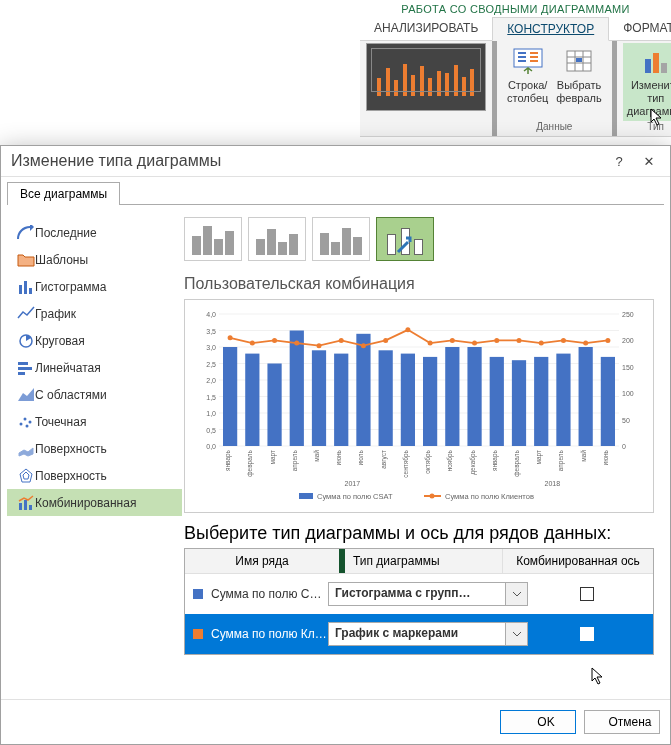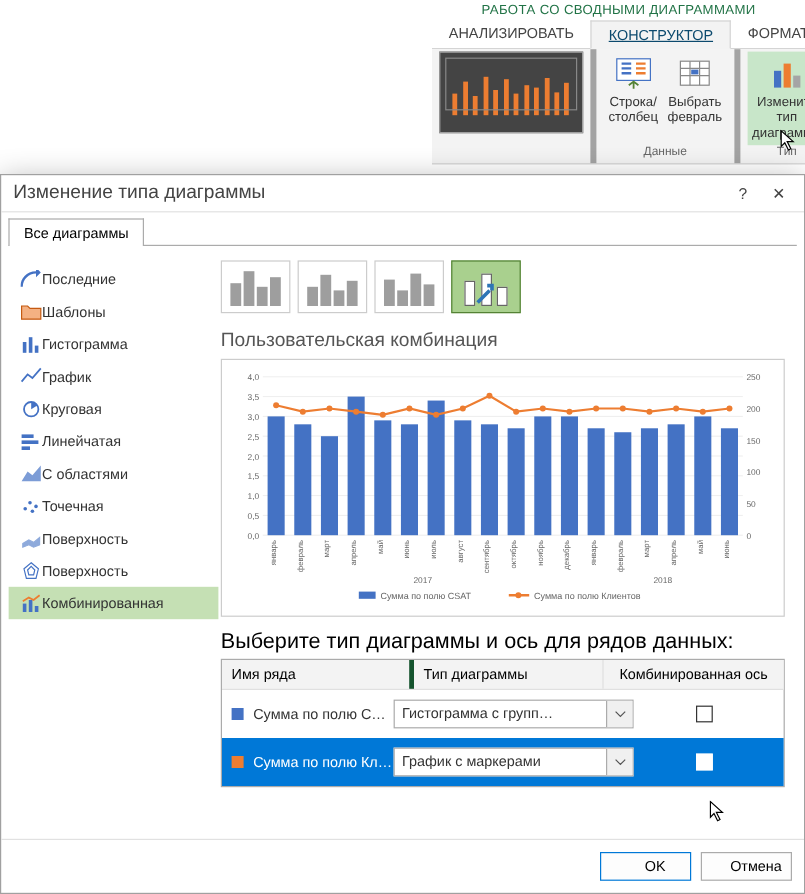--- a/index.html
+++ b/index.html
@@ -48,28 +48,28 @@
   .preview-box { border: 1px solid #ccc; padding: 6px 2px 2px; }
   
   
   .chart-svg { width: 100%; height: 200px; }
   
   
   .series-label { font-size: 18px; margin: 10px 0 4px 0; }
   .series-table { border: 1px solid #ababab; }
   .series-header { display: flex; background: #f3f3f3; border-bottom: 1px solid #e0e0e0; }
   .series-header > div { font-size: 12px; padding: 5px 8px; }
-  .sh-name { width: 160px; border-right: 4px solid #14532d; }
+  .sh-name { width: 160px; border-right: 6px solid #14532d; text-align: center; }
   .sh-type { flex: 1; border-right: 1px solid #e0e0e0; }
   .sh-axis { width: 150px; text-align: center; }
   .series-row { display: flex; align-items: center; padding: 6px 8px; font-size: 12px; color: #333; height: 40px; }
   .series-row.selected { background: #0078d7; color: #fff; }
   .sr-swatch { width: 10px; height: 10px; margin-right: 8px; flex-shrink: 0; }
   .sr-name { width: 142px; overflow: hidden; text-overflow: ellipsis; white-space: nowrap; }
-  .sr-type { flex: 1; display: flex; }
+  .sr-type { flex: 1; display: flex; font-weight: bold; }
   .sr-select { display: flex; width: 200px; border: 1px solid #ababab; background: #fff; color: #333; height: 24px; }
   .sr-select-text { flex: 1; padding: 3px 6px; font-size: 12px; overflow: hidden; white-space: nowrap; text-overflow: ellipsis; }
   .sr-select-btn { width: 22px; border-left: 1px solid #ababab; display: flex; align-items: center; justify-content: center; background: #f0f0f0; }
   .sr-axis { width: 142px; display: flex; justify-content: center; }
   .sr-check { width: 14px; height: 14px; border: 1px solid #333; background: #fff; display: flex; align-items: center; justify-content: center; }
   .series-row.selected .sr-check { border-color: #fff; }
   .sr-check svg { display: none; }
   .sr-check.checked svg { display: block; }
   
   .dialog-footer { display: flex; justify-content: flex-end; gap: 8px; padding: 10px; border-top: 1px solid #e1e1e1; }

